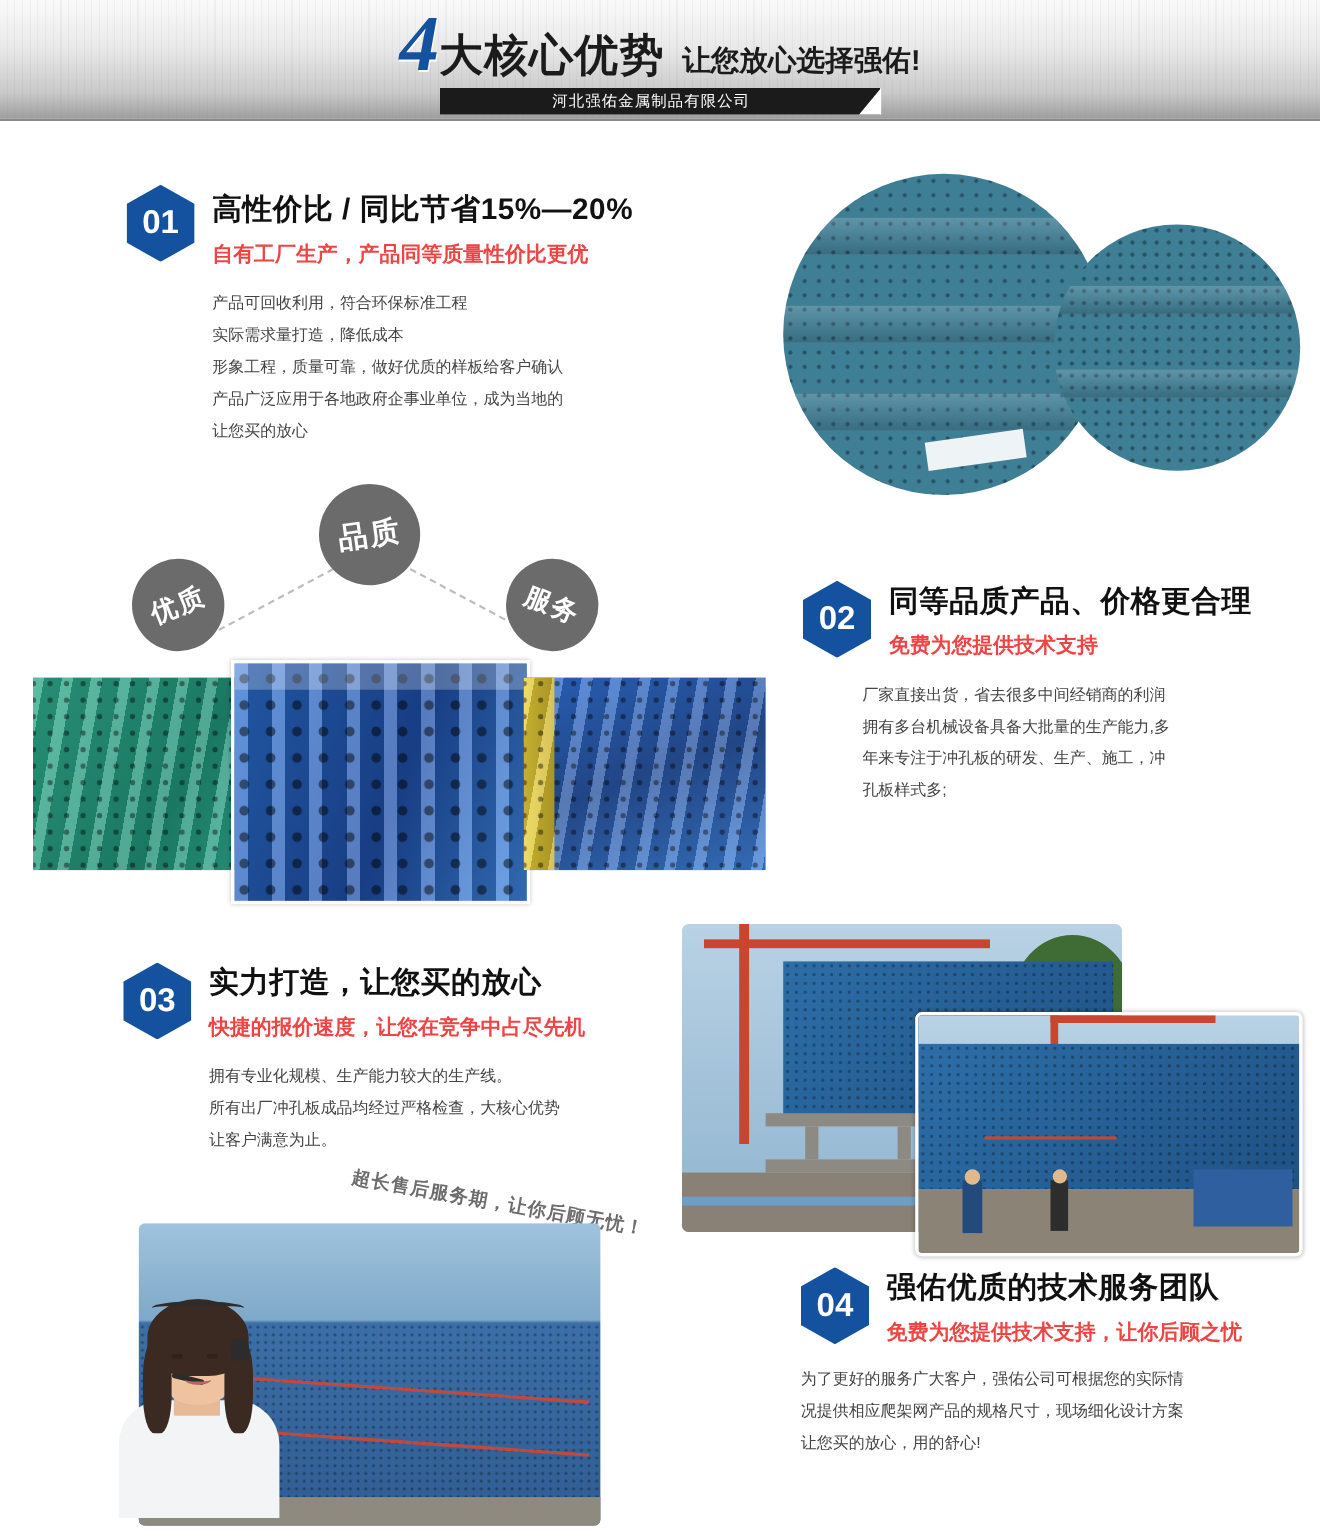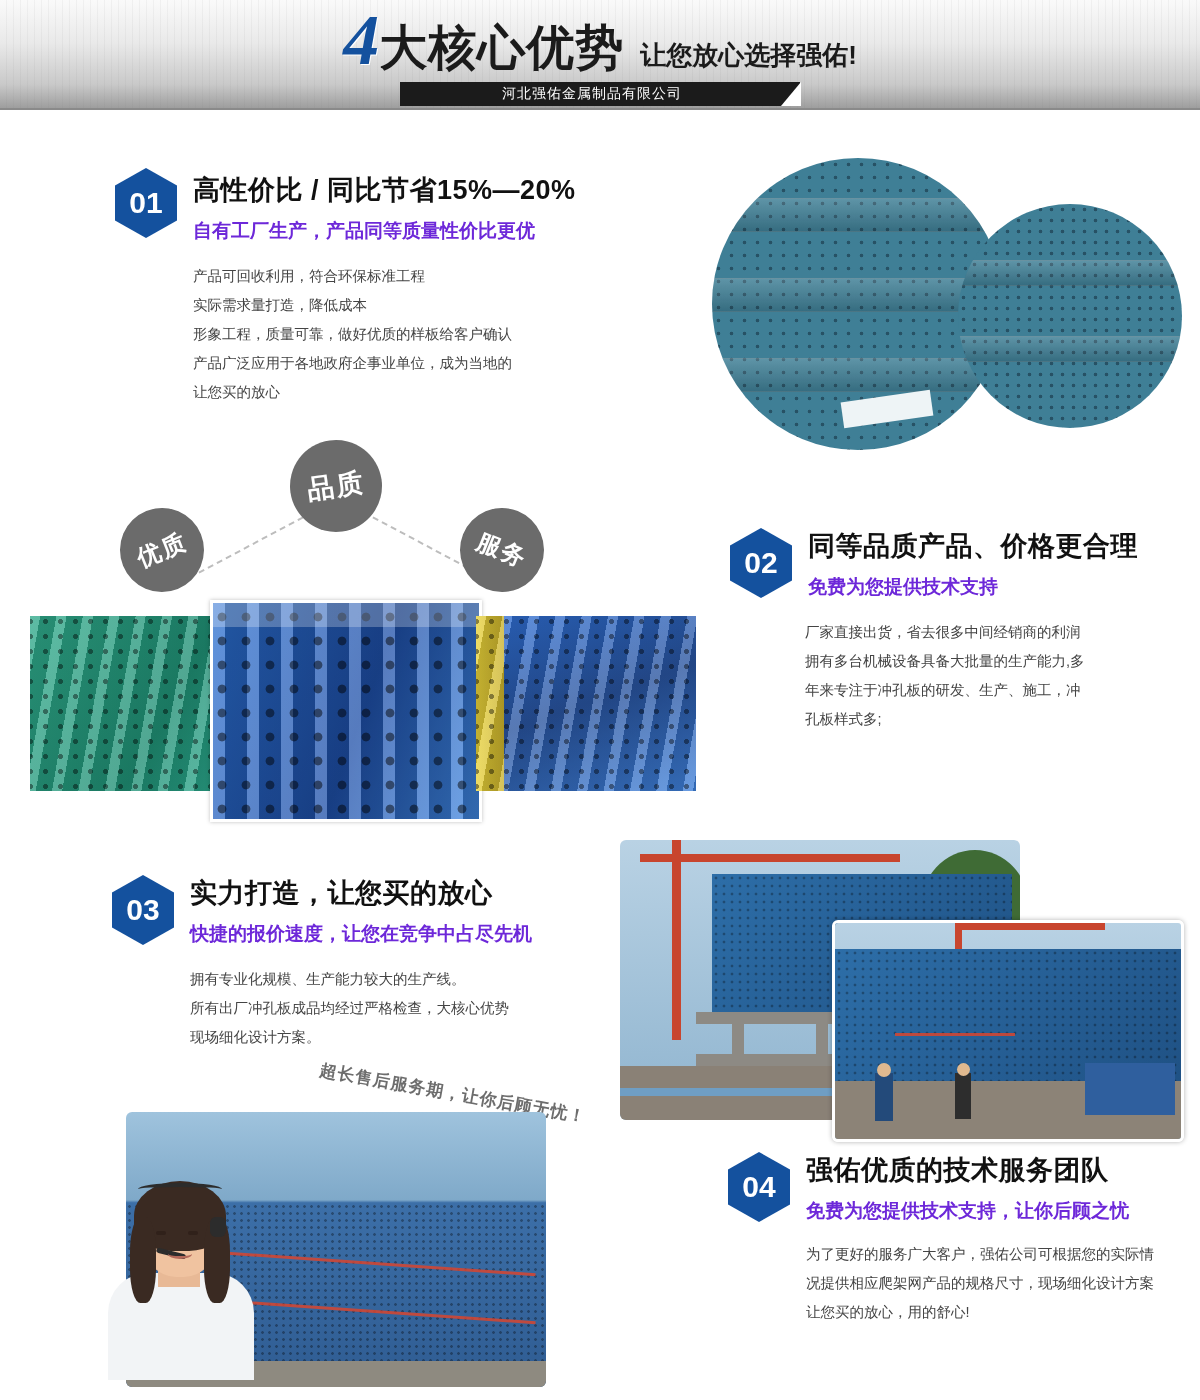--- a/index.html
+++ b/index.html
@@ -40,21 +40,21 @@
   }
   .big4 {
     font-family: "Liberation Serif", "DejaVu Serif", serif;
     font-size: 72px; font-weight: bold; font-style: italic;
     color: #14519e;
     line-height: 0.9;
     letter-spacing: -2px;
     text-shadow: 1px 1px 0 #ffffff;
   }
   .h-main {
-    font-size: 48px; font-weight: bold; color: #1b1b1b;
+    font-size: 40px; font-weight: bold; color: #1b1b1b;
     letter-spacing: 1px;
     margin-left: 2px;
   }
   .h-sub {
     font-size: 26px; font-weight: bold; color: #1b1b1b;
     margin-left: 16px;
   }
   .company-bar {
     position: relative;
     margin-top: 2px;
@@ -83,21 +83,21 @@
     display: flex; align-items: center; justify-content: center;
     clip-path: polygon(50% 0%, 100% 25%, 100% 75%, 50% 100%, 0% 75%, 0% 25%);
     flex: 0 0 auto;
   }
   .block-title {
     font-size: 27px; font-weight: bold; color: #111;
     letter-spacing: 0.5px;
     white-space: nowrap;
   }
   .block-sub {
-    font-size: 19px; font-weight: bold; color: #6d28d9;
+    font-size: 19px; font-weight: bold; color: #ef4444;
     margin-top: 10px;
     white-space: nowrap;
   }
   .block-body {
     font-size: 14.5px; color: #444; line-height: 2.0;
   }
   .block-body div { white-space: nowrap; }
 
   .head-row { display: flex; align-items: flex-start; gap: 16px; }
 
@@ -323,40 +323,40 @@
 </div>
 
 <div class="sec02">
   <div class="head-row">
     <div class="hexnum">02</div>
     <div class="txt">
       <div class="block-title">同等品质产品、价格更合理</div>
       <div class="block-sub">免费为您提供技术支持</div>
     </div>
   </div>
-  <div class="block-body" style="margin-left:75px;">
+  <div class="block-body" style="margin-left:54px;">
     <div>厂家直接出货，省去很多中间经销商的利润</div>
     <div>拥有多台机械设备具备大批量的生产能力,多</div>
     <div>年来专注于冲孔板的研发、生产、施工，冲</div>
     <div>孔板样式多;</div>
   </div>
 </div>
 
 <div class="sec03">
   <div class="head-row">
     <div class="hexnum">03</div>
     <div class="txt">
       <div class="block-title">实力打造，让您买的放心</div>
       <div class="block-sub">快捷的报价速度，让您在竞争中占尽先机</div>
     </div>
   </div>
   <div class="block-body" style="margin-left:78px;">
     <div>拥有专业化规模、生产能力较大的生产线。</div>
     <div>所有出厂冲孔板成品均经过严格检查，大核心优势</div>
-    <div>现场细化设计方案。</div>
+    <div>让客户满意为止。</div>
   </div>
 </div>
 
 <div class="con1">
   <div class="sky"></div>
   <div class="tree" style="left:300px;top:10px;width:110px;height:120px;"></div>
   <div class="crane" style="left:52px;top:0px;width:9px;height:200px;"></div>
   <div class="crane" style="left:20px;top:14px;width:260px;height:8px;"></div>
   <div class="bldg-mesh" style="left:92px;top:34px;width:300px;height:140px;"></div>
   <div class="slab" style="left:76px;top:172px;width:324px;height:12px;"></div>
@@ -383,21 +383,21 @@
 </div>
 
 <div class="sec04">
   <div class="head-row">
     <div class="hexnum">04</div>
     <div class="txt">
       <div class="block-title">强佑优质的技术服务团队</div>
       <div class="block-sub">免费为您提供技术支持，让你后顾之忧</div>
     </div>
   </div>
-  <div class="block-body" style="margin-left:78px;">
+  <div class="block-body" style="">
     <div>为了更好的服务广大客户，强佑公司可根据您的实际情</div>
     <div>况提供相应爬架网产品的规格尺寸，现场细化设计方案</div>
     <div>让您买的放心，用的舒心!</div>
   </div>
 </div>
 
 <div class="curvetext">超长售后服务期，让你后顾无忧！</div>
 
 <div class="photo-bl">
   <div class="mesh-fence"></div>

